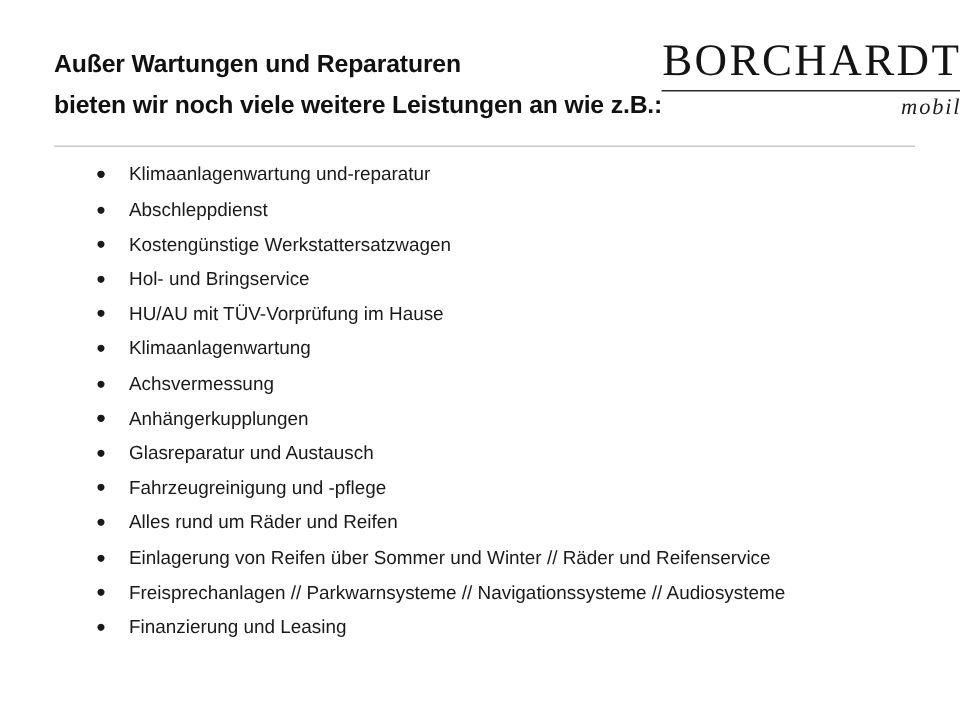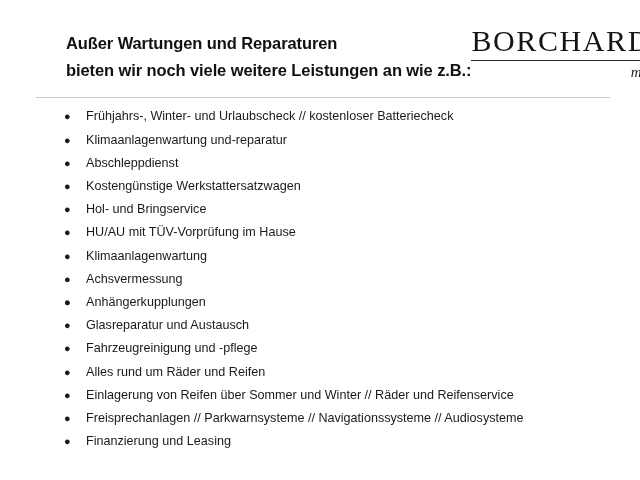--- a/index.html
+++ b/index.html
@@ -21,21 +21,20 @@
     box-sizing: border-box;
     padding: 24px 28px 10px 36px;
   }
   .header {
     display: flex;
     align-items: flex-start;
     justify-content: space-between;
   }
   .headline {
     padding-top: 6px;
-    margin-left: 30px;
   }
   .headline-line {
     font-size: 16.5px;
     font-weight: bold;
     letter-spacing: -0.1px;
     line-height: 1.62;
     color: #111111;
     white-space: nowrap;
   }
   .brand {
@@ -105,21 +104,21 @@
     <div class="brand">
       <div class="brand-name">BORCHARDT</div>
       <div class="brand-rule"></div>
       <div class="brand-sub">mobil</div>
     </div>
   </div>
 
   <div class="divider"></div>
 
   <ul class="services">
-    <li><span class="bullet">●</span><span>Frühjahrs-, Winter- und Urlaubscheck // kostenloser Batteriecheck</span></li>
+    <li><span class="bullet">●</span></li>
     <li><span class="bullet">●</span><span>Klimaanlagenwartung und-reparatur</span></li>
     <li><span class="bullet">●</span><span>Abschleppdienst</span></li>
     <li><span class="bullet">●</span><span>Kostengünstige Werkstattersatzwagen</span></li>
     <li><span class="bullet">●</span><span>Hol- und Bringservice</span></li>
     <li><span class="bullet">●</span><span>HU/AU mit TÜV-Vorprüfung im Hause</span></li>
     <li><span class="bullet">●</span><span>Klimaanlagenwartung</span></li>
     <li><span class="bullet">●</span><span>Achsvermessung</span></li>
     <li><span class="bullet">●</span></li>
     <li><span class="bullet">●</span><span>Anhängerkupplungen</span></li>
     <li><span class="bullet">●</span><span>Glasreparatur und Austausch</span></li>

